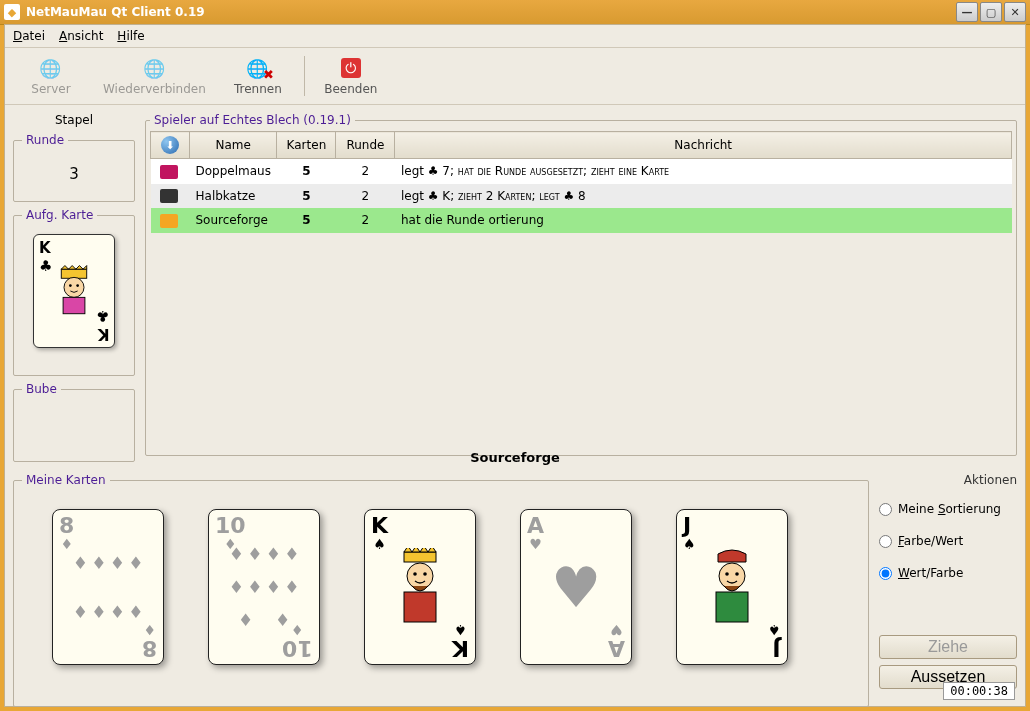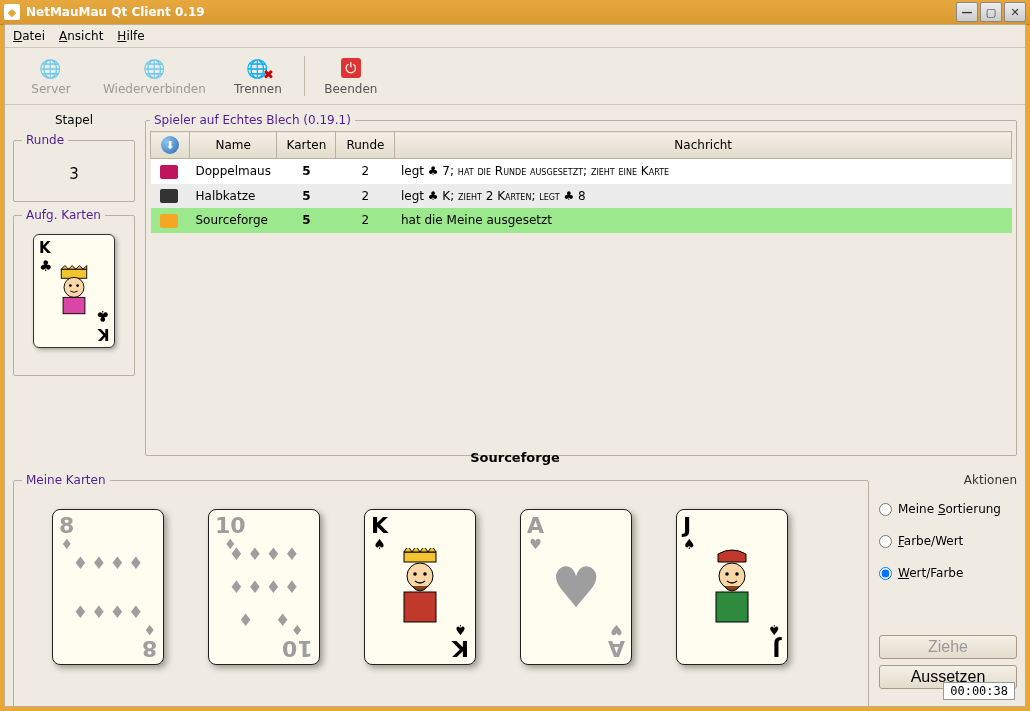--- a/index.html
+++ b/index.html
@@ -108,36 +108,39 @@
     </div>
 
     <div class="main-body">
       <div class="stapel">
         <div style="font-size:12px;text-align:center">Stapel</div>
         <fieldset>
           <legend>Runde</legend>
           <div class="runde-box">3</div>
         </fieldset>
         <fieldset class="aufg-box">
-          <legend>Aufg. Karten</legend>
+          <legend>Aufg. Karte</legend>
           <div class="card-small">
             <div class="small-corner tl"><span>K</span><br><span>♣</span></div>
             <div class="small-corner br"><span>K</span><br><span>♣</span></div>
             <div class="face-art">
               <svg width="44" height="56" viewBox="0 0 44 56">
                 <rect x="8" y="4" width="28" height="10" fill="#f4c430" stroke="#000"></rect>
                 <path d="M8 4 L12 0 L16 4 L20 0 L24 4 L28 0 L32 4 L36 0 L36 4 Z" fill="#f4c430" stroke="#000"></path>
                 <circle cx="22" cy="24" r="11" fill="#f9d7a6" stroke="#000"></circle>
                 <circle cx="18" cy="22" r="1.5" fill="#000"></circle>
                   <circle cx="26" cy="22" r="1.5" fill="#000"></circle>
                 <path d="M18 28 Q22 31 26 28" stroke="#000" fill="none"></path>
                 <rect x="10" y="35" width="24" height="18" fill="#d946a6" stroke="#000"></rect>
               </svg>
             </div>
           </div>
+        </fieldset>
+        <fieldset class="bube-box">
+          <legend>Bube</legend>
         </fieldset>
       </div>
 
       <div class="spieler-panel">
         <fieldset class="spieler-fieldset">
           <legend>Spieler auf Echtes Blech (0.19.1)</legend>
           <table class="player-table">
             <thead>
                 <tr>
               <th><span class="sort-icon">⬇</span></th>
@@ -160,21 +163,21 @@
                   <td>Halbkatze</td>
                   <td style="text-align:center;font-weight:bold">5</td>
                   <td style="text-align:center">2</td>
                   <td>legt ♣ K; <span class="sc">zieht 2 Karten; legt</span> ♣ 8</td>
                 </tr>
                 <tr class="row-green">
                   <td style="text-align:center"><span class="pl-icon" style="background:#f5a623;border-radius:2px"></span></td>
                   <td>Sourceforge</td>
                   <td style="text-align:center;font-weight:bold">5</td>
                   <td style="text-align:center">2</td>
-                  <td>hat die Meine ausgesetzt</td>
+                  <td>hat die Runde ortierung</td>
                 </tr>
               </tbody>
           </table>
         </fieldset>
       </div>
     </div>
 
     <div class="bottom-panel">
       <div class="current-player">Sourceforge</div>
       <div class="bottom-flex">

